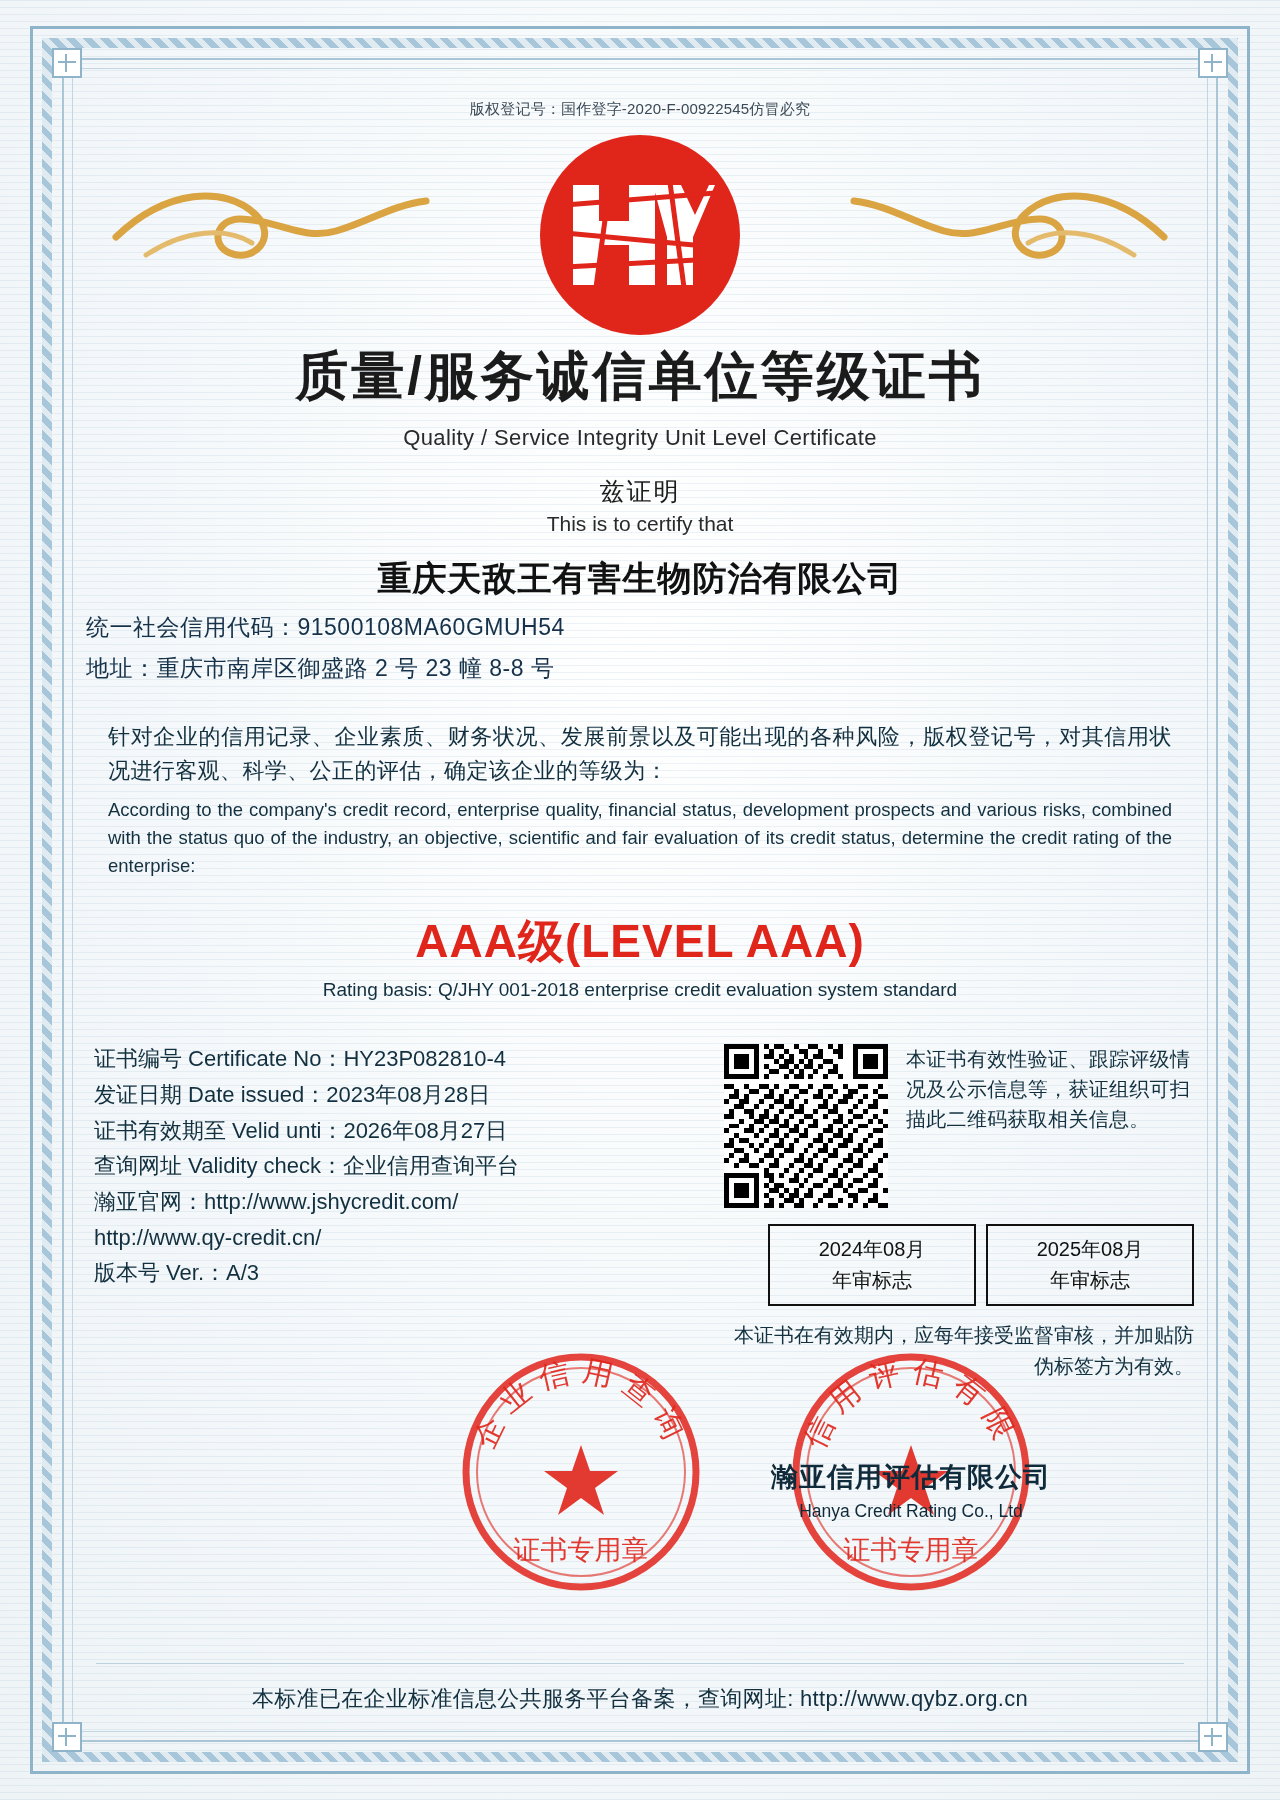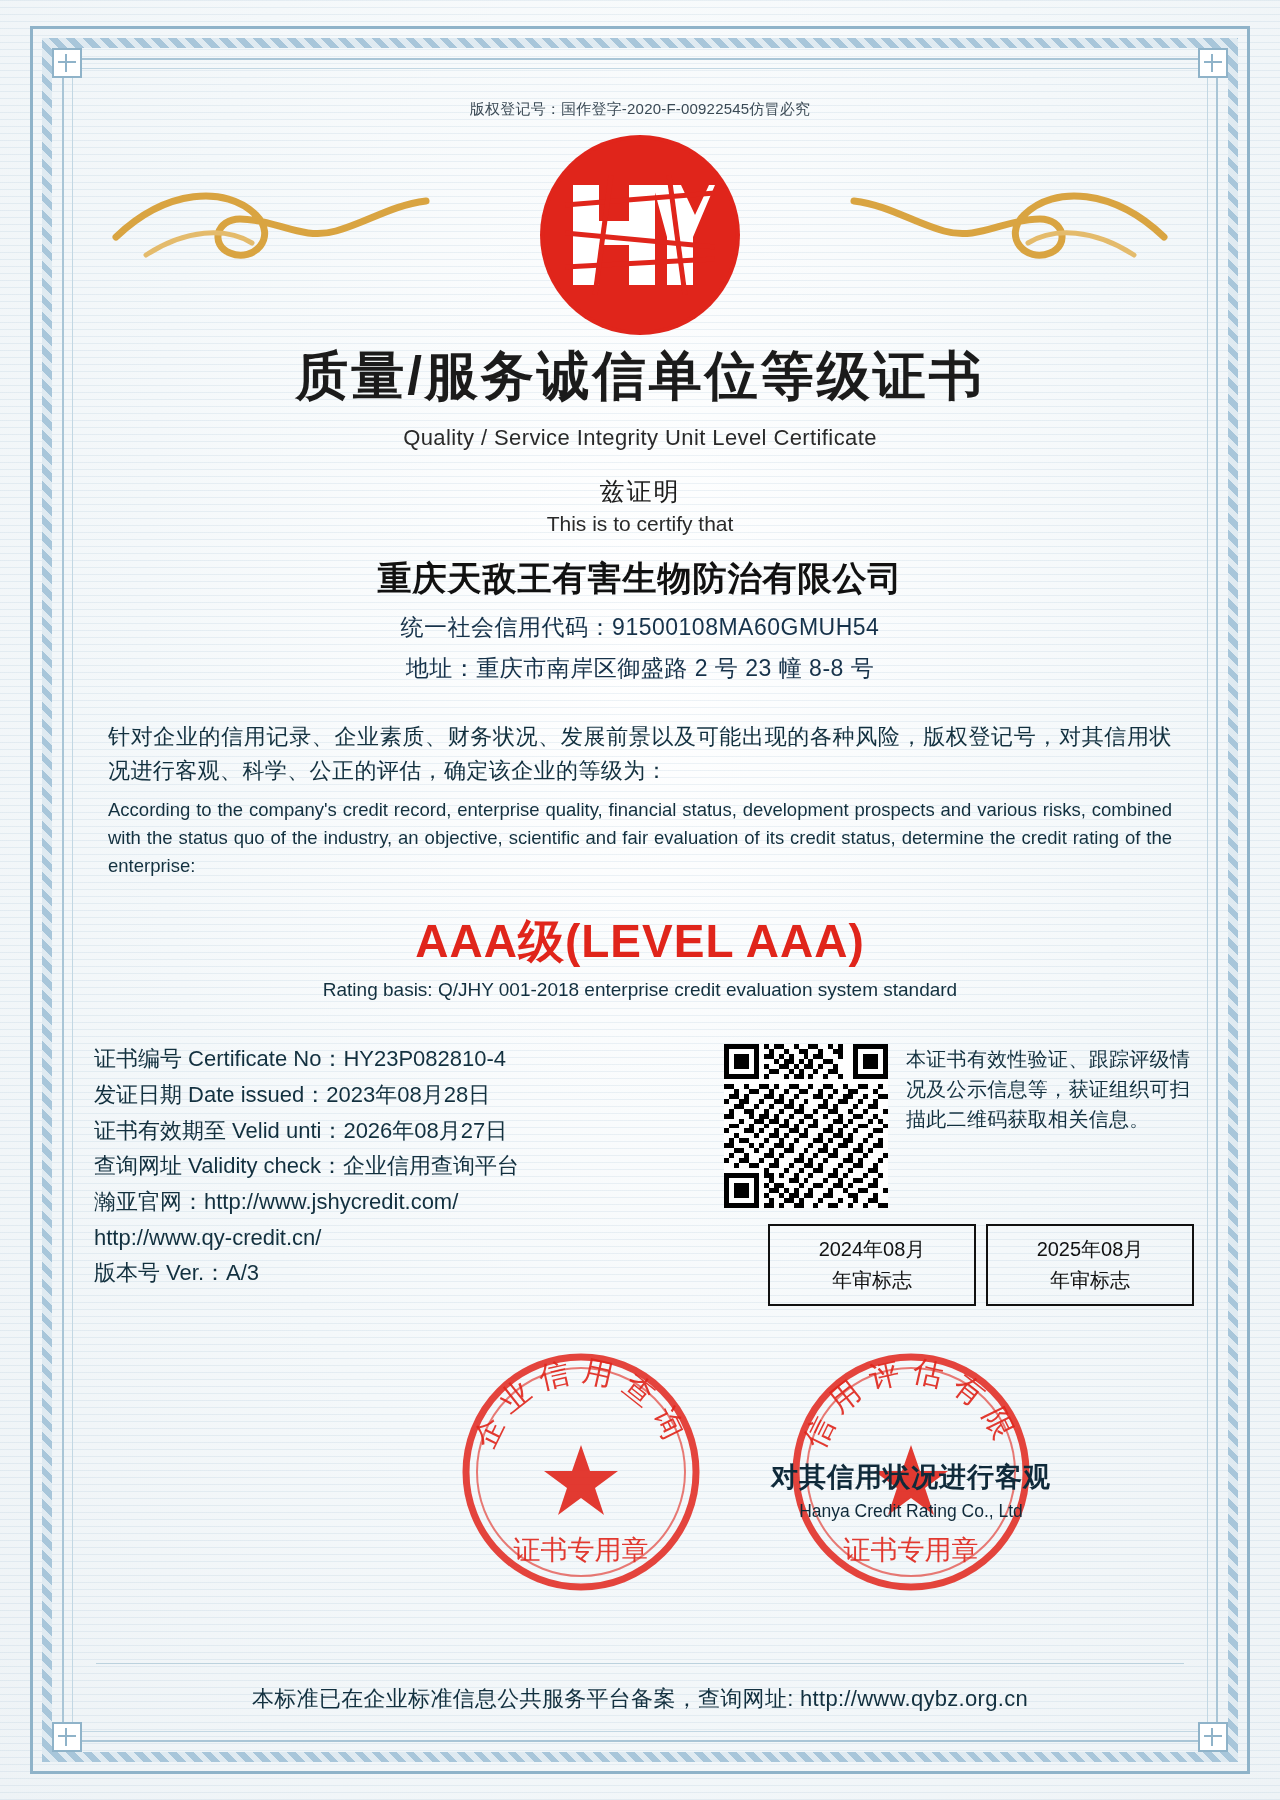--- a/index.html
+++ b/index.html
@@ -103,21 +103,21 @@
   .certify-cn{
     text-align:center;font-size:25px;color:#1b1b1b;margin-top:24px;letter-spacing:2px;
   }
   .certify-en{
     text-align:center;font-size:21px;color:#2a2a2a;margin-top:4px;
   }
   .company-name{
     text-align:center;font-size:34px;font-weight:bold;color:#111;margin-top:20px;letter-spacing:1px;
   }
   .company-code,.company-addr{
-    text-align:center;font-size:23px;color:#16324a;margin-top:10px;letter-spacing:0.5px;
+    font-size:23px;color:#16324a;margin-top:10px;letter-spacing:0.5px;
   }
   .body-block{
     margin-top:36px;
     padding:0 22px;
   }
   .body-cn{
     font-size:22px;color:#12303f;line-height:1.55;text-align:justify;letter-spacing:0.4px;
   }
   .body-en{
     font-size:18.5px;color:#12303f;line-height:1.5;margin-top:8px;text-align:justify;
@@ -560,20 +560,21 @@
           <div class="stamp-box">
             <div class="s1">2024年08月</div>
             <div class="s2">年审标志</div>
           </div>
           <div class="stamp-box">
             <div class="s1">2025年08月</div>
             <div class="s2">年审标志</div>
           </div>
         </div>
 
+        <div class="note-right">本证书在有效期内，应每年接受监督审核，并加贴防伪标签方为有效。</div>
       </div>
     </div>
 
     <div class="seals">
       <svg class="seal left" viewBox="0 0 250 250">
         <circle cx="125" cy="125" r="115" fill="none" stroke="#e0251b" stroke-width="7" opacity="0.85"></circle>
         <circle cx="125" cy="125" r="104" fill="none" stroke="#e0251b" stroke-width="2" opacity="0.6"></circle>
         <path id="arcL" d="M 35 125 A 90 90 0 0 1 215 125" fill="none"></path>
         <text font-size="30" fill="#e0251b" opacity="0.9" font-family="DejaVu Sans, sans-serif">
           <textPath href="#arcL" startOffset="50%" text-anchor="middle" letter-spacing="10">企业信用查询</textPath>
@@ -587,21 +588,21 @@
         <circle cx="125" cy="125" r="104" fill="none" stroke="#e0251b" stroke-width="2" opacity="0.6"></circle>
         <path id="arcR" d="M 35 125 A 90 90 0 0 1 215 125" fill="none"></path>
         <text font-size="30" fill="#e0251b" opacity="0.9" font-family="DejaVu Sans, sans-serif">
           <textPath href="#arcR" startOffset="50%" text-anchor="middle" letter-spacing="10">信用评估有限</textPath>
         </text>
         <polygon points="125,98 134,124 162,124 139,141 148,168 125,151 102,168 111,141 88,124 116,124" fill="#e0251b" opacity="0.9"></polygon>
         <text x="125" y="212" font-size="27" fill="#e0251b" text-anchor="middle" opacity="0.9" font-family="DejaVu Sans, sans-serif">证书专用章</text>
       </svg>
 
       <div class="org-right seal-names">
-        <div class="seal-name-cn">对其信用状况进行客观</div>
+        <div class="seal-name-cn">瀚亚信用评估有限公司</div>
         <div class="seal-name-en">Hanya Credit Rating Co., Ltd</div>
       </div>
     </div>
 
     <div class="footer-rule"></div>
     <div class="footer-note">本标准已在企业标准信息公共服务平台备案，查询网址: http://www.qybz.org.cn</div>
 
   </div>
 </div>
 

